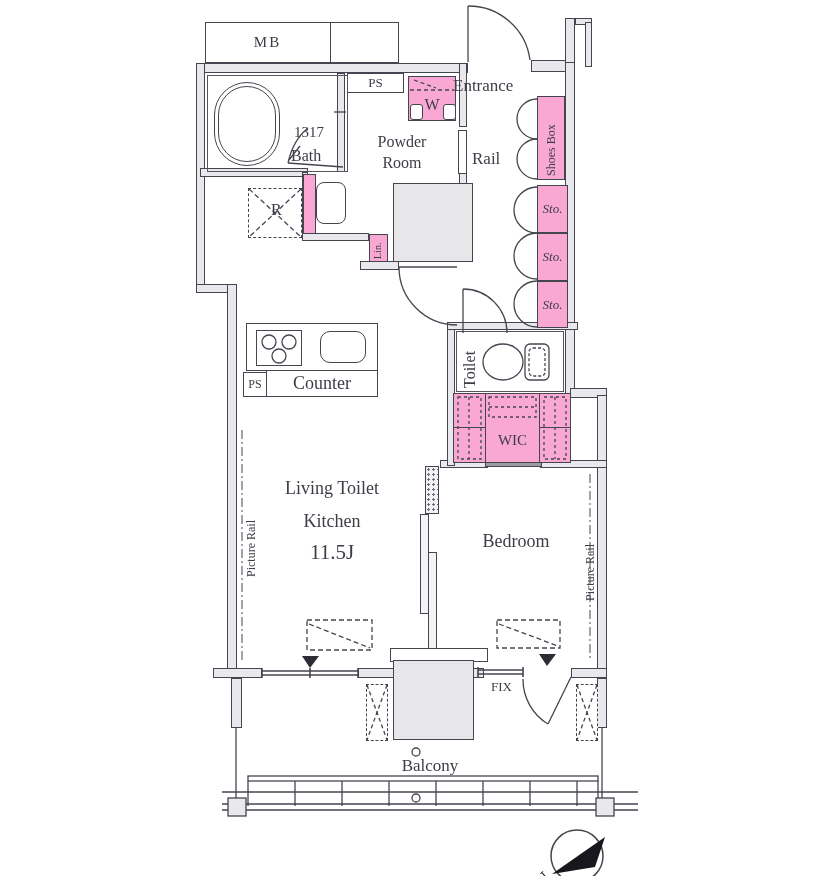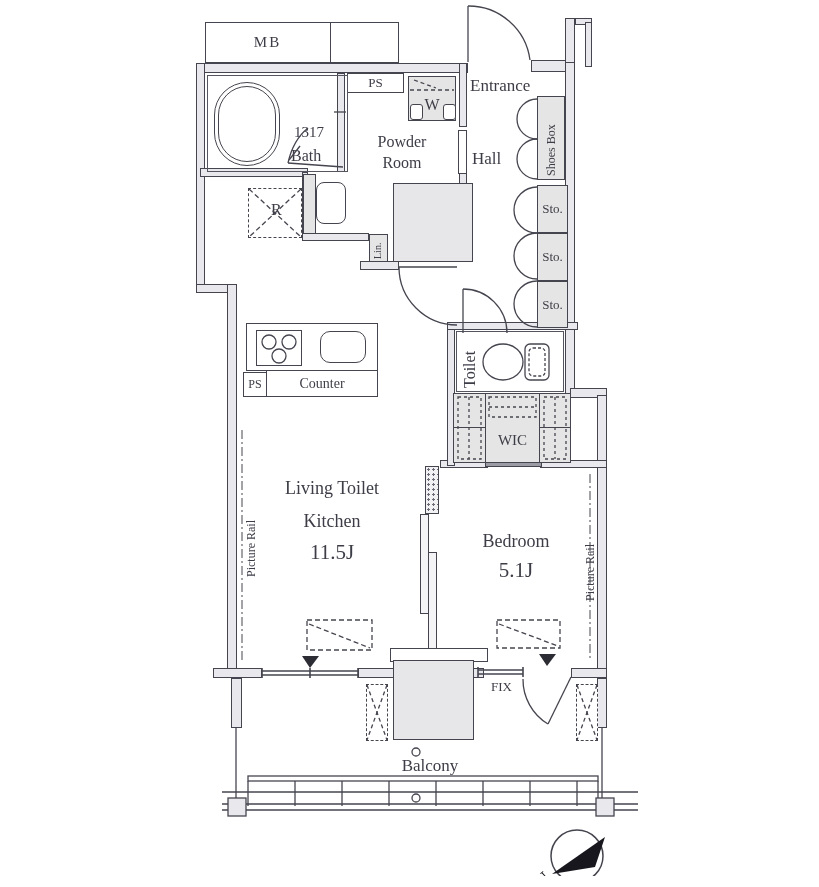--- a/index.html
+++ b/index.html
@@ -1,21 +1,21 @@
 <!DOCTYPE html>
 <html><head>
 <meta charset="utf-8">
 <style>
   html,body{margin:0;padding:0;background:#ffffff;}
   #plan{position:relative;width:819px;height:876px;background:#ffffff;overflow:hidden;
         font-family:"Liberation Serif","DejaVu Serif",serif;color:#3d3d47;}
   .abs{position:absolute;}
   .wall{position:absolute;background:#e9e9ed;border:1px solid #45454f;box-sizing:border-box;}
   .wall-dark{position:absolute;background:#9b9ba3;border:1px solid #45454f;box-sizing:border-box;}
-  .blue{position:absolute;background:#e5e5e5;border:1px solid #45454f;box-sizing:border-box;}
+  .blue{position:absolute;background:#f9a8d4;border:1px solid #45454f;box-sizing:border-box;font-style:italic;}
   .graybox{position:absolute;background:#e7e7ea;border:1.5px solid #45454f;box-sizing:border-box;}
   .whitebox{position:absolute;background:#ffffff;border:1px solid #45454f;box-sizing:border-box;}
   .thinbox{position:absolute;background:transparent;border:1px solid #55555f;box-sizing:border-box;}
   .dashbox{position:absolute;background:#ffffff;border:1.5px dashed #45454f;box-sizing:border-box;}
   .lbl{position:absolute;white-space:nowrap;color:#3d3d47;}
   .center{display:flex;align-items:center;justify-content:center;text-align:center;}
   .vtext{position:absolute;white-space:nowrap;transform:rotate(-90deg);transform-origin:0 0;color:#3d3d47;}
   .hatch{position:absolute;background-color:#f2f2f4;
          background-image:radial-gradient(#6b6b75 1px, transparent 1.2px);
          background-size:5px 5px;border:1px solid #45454f;box-sizing:border-box;}
@@ -76,22 +76,22 @@
     <span>Room</span>
   </div>
   <div class="blue" style="left:303px;top:174px;width:13px;height:60px;"></div>
   <div class="whitebox" style="left:316px;top:182px;width:30px;height:42px;border-radius:8px;"></div>
 
   <div class="blue" style="left:408px;top:76px;width:48px;height:45px;"></div>
   <div class="abs" style="left:410px;top:104px;width:11px;height:14px;background:#fff;border:1px solid #45454f;border-radius:3px;"></div>
   <div class="abs" style="left:443px;top:104px;width:11px;height:14px;background:#fff;border:1px solid #45454f;border-radius:3px;"></div>
   <div class="lbl center" style="left:408px;top:92px;width:48px;height:26px;font-size:16px;">W</div>
 
-  <div class="lbl" style="left:470px;top:76px;font-size:17px;">Entrance</div>
-  <div class="lbl" style="left:472px;top:149px;font-size:17px;">Hall</div>
+  <div class="lbl" style="left:453px;top:76px;font-size:17px;">Entrance</div>
+  <div class="lbl" style="left:472px;top:149px;font-size:17px;">Rail</div>
 
   <div class="blue" style="left:537px;top:96px;width:28px;height:84px;"></div>
   <div class="vtext" style="left:544px;top:176px;font-size:12px;">Shoes Box</div>
   <div class="blue center" style="left:537px;top:185px;width:31px;height:48px;font-size:13px;">
       <span>Sto.</span>
     </div>
   <div class="blue center" style="left:537px;top:233px;width:31px;height:48px;font-size:13px;">
       <span>Sto.</span>
     </div>
   <div class="blue center" style="left:537px;top:281px;width:31px;height:47px;font-size:13px;">
@@ -115,33 +115,32 @@
   <div class="abs" style="left:485px;top:393px;width:1px;height:70px;background:#45454f;"></div>
   <div class="abs" style="left:539px;top:393px;width:1px;height:70px;background:#45454f;"></div>
   <div class="abs" style="left:453px;top:427px;width:33px;height:1px;background:#45454f;"></div>
   <div class="abs" style="left:539px;top:427px;width:32px;height:1px;background:#45454f;"></div>
   <div class="lbl center" style="left:485px;top:425px;width:55px;height:30px;font-size:15px;">WIC</div>
 
   <div class="whitebox" style="left:246px;top:323px;width:132px;height:48px;"></div>
   <div class="whitebox" style="left:256px;top:330px;width:46px;height:36px;"></div>
   <div class="whitebox" style="left:320px;top:331px;width:46px;height:32px;border-radius:10px;"></div>
   <div class="whitebox" style="left:266px;top:370px;width:112px;height:27px;"></div>
-  <div class="lbl center" style="left:266px;top:370px;width:112px;height:27px;font-size:14px;">Counter</div>
+  <div class="lbl center" style="left:266px;top:370px;width:112px;height:27px;font-size:18px;">Counter</div>
   <div class="whitebox" style="left:243px;top:372px;width:24px;height:25px;"></div>
   <div class="lbl center" style="left:243px;top:372px;width:24px;height:25px;font-size:12px;">PS</div>
 
   <div class="lbl center" style="left:252px;top:475px;width:160px;height:60px;font-size:18px;line-height:33px;flex-direction:column;">
     <span>Living Toilet</span>
     <span>Kitchen</span>
   </div>
   <div class="lbl center" style="left:252px;top:538px;width:160px;height:28px;font-size:21px;">11.5J</div>
   <div class="vtext" style="left:244px;top:577px;font-size:12px;">Picture Rail</div>
 
   <div class="lbl center" style="left:446px;top:529px;width:140px;height:24px;font-size:18px;">Bedroom</div>
-  <div class="lbl center" style="left:446px;top:557px;width:140px;height:26px;font-size:21px;">5.1J</div>
   <div class="vtext" style="left:583px;top:601px;font-size:12px;">Picture Rail</div>
 
   <div class="whitebox" style="left:420px;top:514px;width:9px;height:100px;background:#f4f4f6;"></div>
   <div class="whitebox" style="left:428px;top:552px;width:9px;height:112px;background:#f4f4f6;"></div>
 
   <div class="whitebox" style="left:390px;top:648px;width:98px;height:14px;"></div>
   <div class="graybox" style="left:393px;top:660px;width:81px;height:80px;"></div>
 
   <div class="dashbox" style="left:366px;top:684px;width:22px;height:57px;"></div>
   <div class="dashbox" style="left:576px;top:684px;width:22px;height:57px;"></div>

